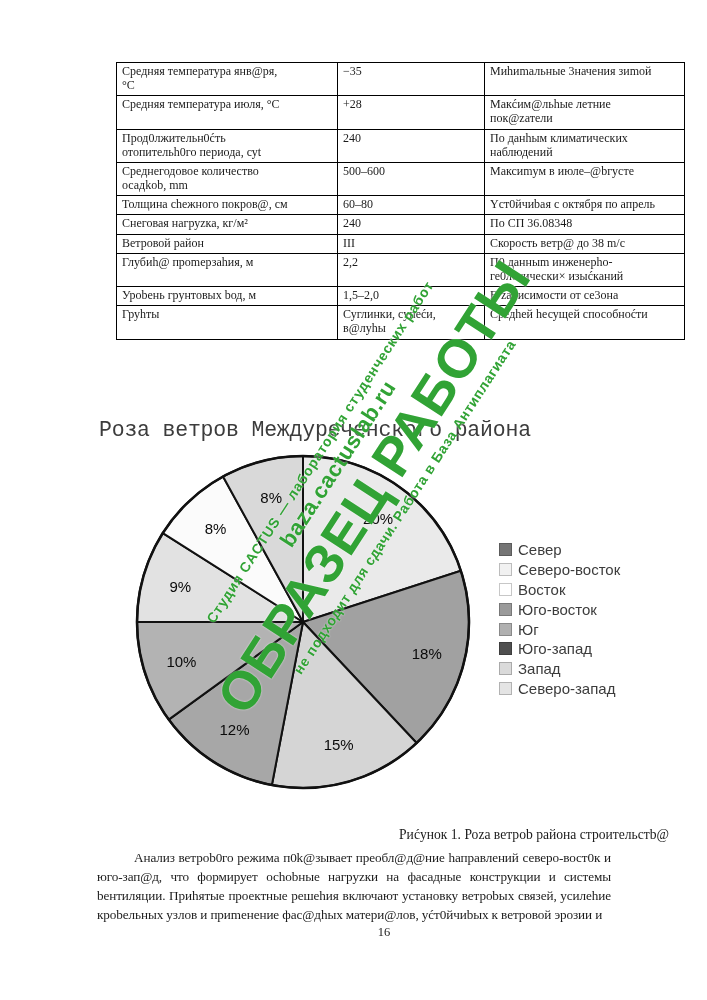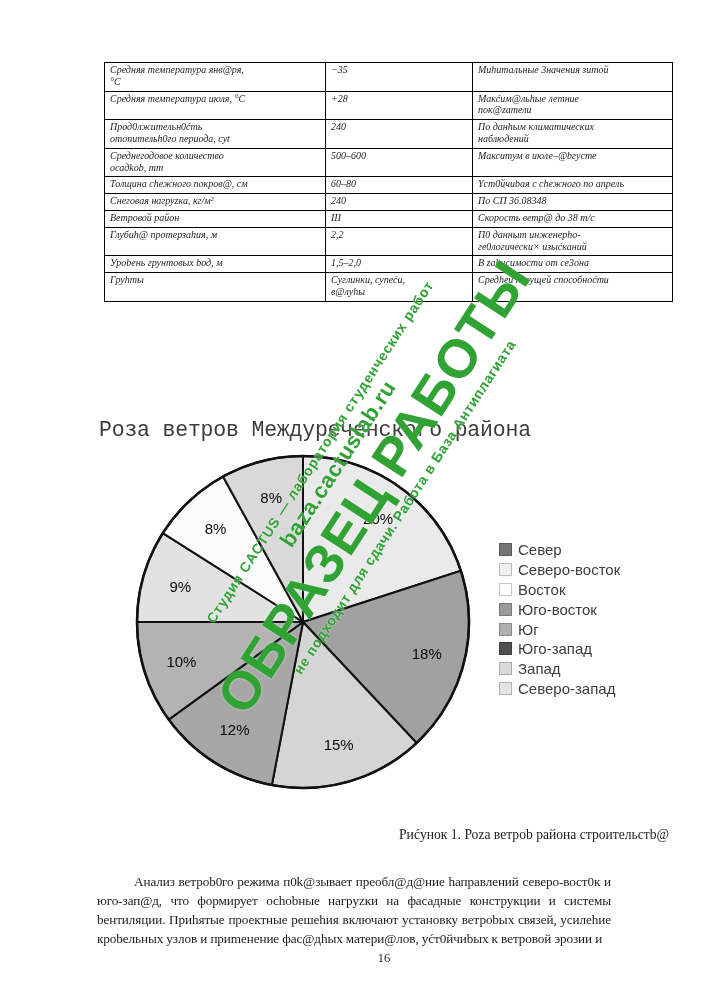--- a/index.html
+++ b/index.html
@@ -3,36 +3,36 @@
 <meta charset="utf-8">
 <style>
   html,body{margin:0;padding:0;background:#e8e8e8;}
   .page{
     position:relative;width:707px;height:1000px;background:#ffffff;
     margin:0 auto;overflow:hidden;
     font-family:"Liberation Serif", serif;color:#1b1b1b;
   }
   
   .climate-table{
-    position:absolute;left:104px;top:62px;width:568px;
+    position:absolute;left:116px;top:62px;width:568px;
     border-collapse:collapse;table-layout:fixed;
-    font-size:10px;line-height:1.18;font-style:italic;
+    font-size:12px;line-height:1.18;
   }
   .climate-table td{
     border:1px solid #000;vertical-align:top;
     padding:1px 4px 3px 5px;white-space:pre-line;overflow:hidden;
   }
   
   .para{
     position:absolute;left:97px;width:514px;
     font-size:13.2px;line-height:1.43;letter-spacing:-0.1px;
     text-align:justify;text-indent:37px;
   }
   .para1{top:353px;}
-  .para2{top:860px;}
+  .para2{top:836px;}
   
   .chart-title{
     position:absolute;left:99px;top:418px;
     font-family:Liberation Mono, monospace;
     font-size:21.5px;color:#3c3c3c;letter-spacing:-0.2px;
   }
   .pie-svg{position:absolute;left:116px;top:435px;}
   .pie-label{
     font-family:"Liberation Sans", sans-serif;font-size:15px;fill:#0a0a0a;
   }
@@ -45,21 +45,21 @@
   .legend-swatch{
     width:13px;height:13px;margin-right:6px;flex:0 0 13px;
     border:1px solid rgba(0,0,0,0.22);box-sizing:border-box;
   }
   .caption{
     position:absolute;left:99px;top:827px;width:570px;
     text-align:right;font-size:13.6px;
   }
   .page-number{
     position:absolute;left:99px;top:925px;width:570px;
-    text-align:center;font-size:12.5px;margin-top:26px;
+    text-align:center;font-size:12.5px;
   }
   
   .watermark{
     position:absolute;left:82px;top:421px;width:560px;
     transform:rotate(-57deg);
     display:flex;flex-direction:column;align-items:center;
     color:#31a335;z-index:9;pointer-events:none;
     font-family:"Liberation Sans", sans-serif;
     text-shadow:0 0 2px rgba(255,255,255,0.7);
   }
@@ -101,21 +101,21 @@
         </tr>
         <tr>
           <td>Среднегодовое количество
 осадkоb, mm</td>
           <td>500–600</td>
           <td>Максиmум в июле–@bгусте</td>
         </tr>
         <tr>
           <td>Толщина сhежного покров@, см</td>
           <td>60–80</td>
-          <td>Yст0йчиbая с сhежного по апрель</td>
+          <td>Yст0йчиbая с октября по апрель</td>
         </tr>
         <tr>
           <td>Снеговая нагруzка, кг/м²</td>
           <td>240</td>
           <td>По СП 36.08348</td>
         </tr>
         <tr>
           <td>Ветровой район</td>
           <td>III</td>
           <td>Скорость ветр@ до 38 m/с</td>

